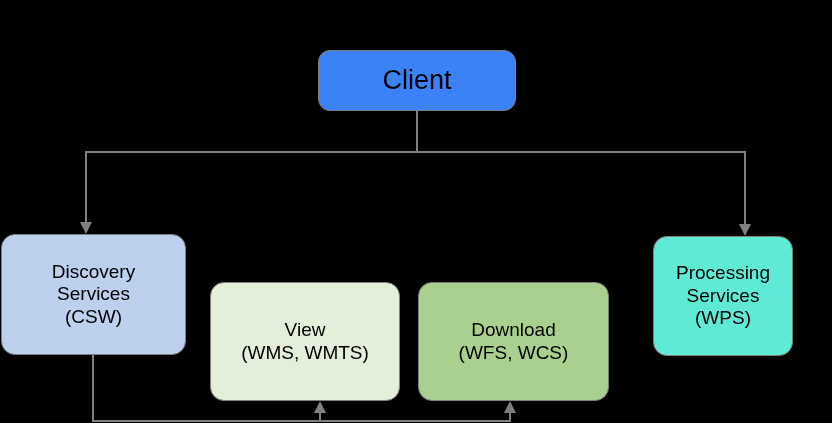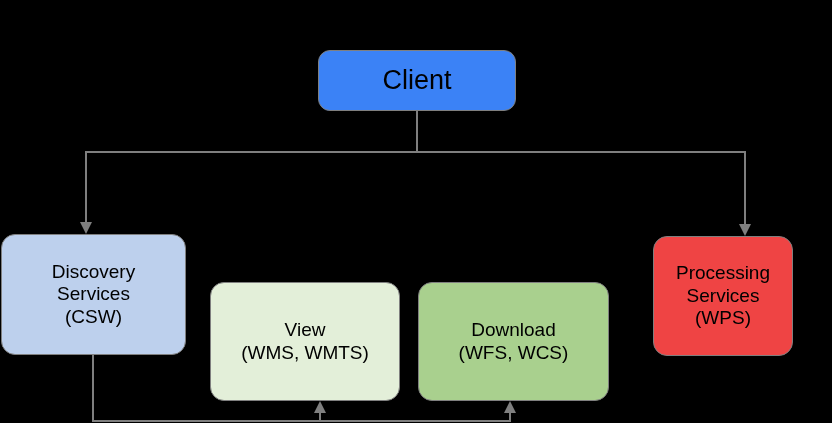--- a/index.html
+++ b/index.html
@@ -78,21 +78,21 @@
     height: 119px;
     background: #a9d08e;
     font-size: 19px;
   }
   
   #node-processing {
     left: 653px;
     top: 236px;
     width: 140px;
     height: 120px;
-    background: #ef4444;
+    background: #5eead4;
     font-size: 19px;
   }
 </style>
 </head>
 <body>
 
 <div id="canvas">
 
   <svg class="connectors" viewBox="0 0 832 423" width="832" height="423" xmlns="http://www.w3.org/2000/svg">
 

